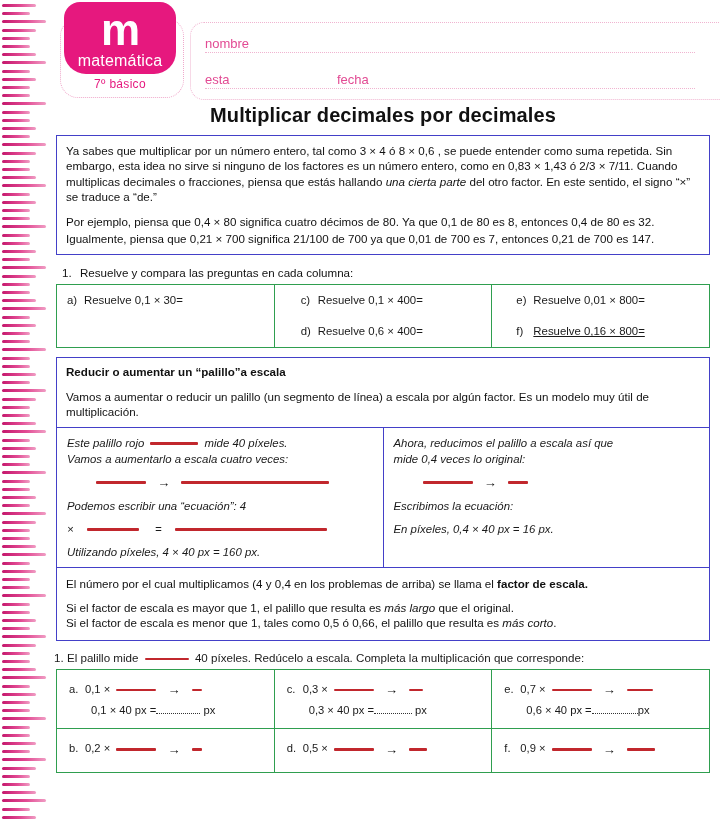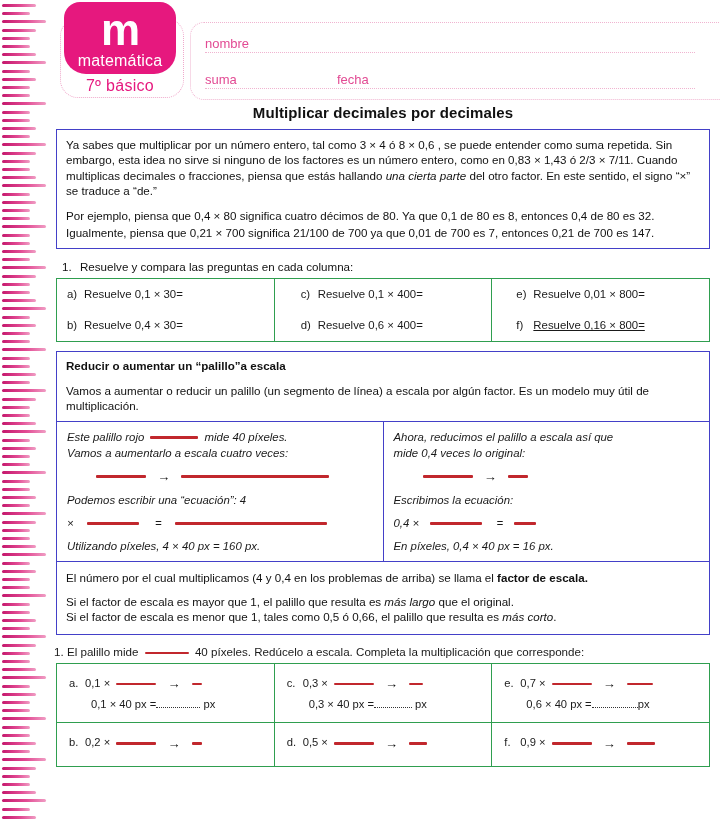--- a/index.html
+++ b/index.html
@@ -62,21 +62,21 @@
     letter-spacing: -1px;
   }
   .logo-word {
     color: #ffffff;
     font-size: 16px;
     line-height: 17px;
     letter-spacing: 0.2px;
   }
   .logo-grade {
     color: #e6187e;
-    font-size: 16px;
+    font-size: 12px;
     margin-top: 3px;
     letter-spacing: 0.3px;
   }
   .logo-dots {
     position: absolute;
     left: 0; top: 16px;
     width: 124px;
     height: 80px;
     border: 1px dotted #f0a9cb;
     border-radius: 18px;
@@ -113,21 +113,21 @@
 
   
   .page {
     position: absolute;
     left: 52px; top: 100px;
     width: 662px;
   }
 
   .title {
     text-align: center;
-    font-size: 15px;
+    font-size: 20px;
     font-weight: bold;
     color: #111111;
     margin: 4px 0 8px 0;
     letter-spacing: 0.1px;
   }
 
   .box-blue {
     border: 1.5px solid #4340c8;
     box-sizing: border-box;
     margin: 0 4px 0 4px;
@@ -353,21 +353,21 @@
     </div>
     <div class="logo-grade">7º básico</div>
   </div>
 
   <div class="fields">
     <div class="field-row" style="top:6px; width:490px;">
       <span class="field-label">nombre</span>
       <span class="field-line" style="left:0; width:490px;"></span>
     </div>
     <div class="field-row" style="top:42px; width:490px;">
-      <span class="field-label">suma</span>
+      <span class="field-label">esta</span>
       <span class="field-label" style="left:132px;">fecha</span>
       <span class="field-line" style="left:0; width:490px;"></span>
     </div>
   </div>
 </div>
 
 <div class="page">
 
   <div class="title">Multiplicar decimales por decimales</div>
 
@@ -377,21 +377,20 @@
     <p style="margin-top:-7px;">Igualmente, piensa que 0,21 × 700 significa 21/100 de 700 ya que 0,01 de 700 es 7, entonces 0,21 de 700 es 147.</p>
   </div>
 
   <div class="q-line">
     <span class="q-num">1.</span><span>Resuelve y compara las preguntas en cada columna:</span>
   </div>
 
   <div class="grid-green">
     <div class="gcol">
       <div class="gcell"><span class="lbl">a)</span><span>Resuelve 0,1 × 30=</span></div>
-      <div class="gcell"><span class="lbl">b)</span><span>Resuelve 0,4 × 30=</span></div>
     </div>
     <div class="gcol">
       <div class="gcell" style="padding-left:26px;"><span class="lbl">c)</span><span>Resuelve 0,1 × 400=</span></div>
       <div class="gcell" style="padding-left:26px;"><span class="lbl">d)</span><span>Resuelve 0,6 × 400=</span></div>
     </div>
     <div class="gcol">
       <div class="gcell" style="padding-left:24px;"><span class="lbl">e)</span><span>Resuelve 0,01 × 800=</span></div>
       <div class="gcell" style="padding-left:24px;text-decoration:underline;"><span class="lbl">f)</span><span>Resuelve 0,16 × 800=</span></div>
     </div>
   </div>
@@ -426,26 +425,20 @@
 
     <div class="scol">
       <p style="margin-bottom:0;">Ahora, reducimos el palillo a escala así que</p>
       <p>mide 0,4 veces lo original:</p>
       <p class="indent">
         <span class="seg" style="width:50px;"></span>
         <span class="arrow">→</span>
         <span class="seg" style="width:20px;"></span>
       </p>
       <p>Escribimos la ecuación:</p>
-      <p>
-        <span>0,4 ×</span>
-        <span class="seg" style="width:52px; margin-left:8px;"></span>
-        <span style="margin-left:8px;">=</span>
-        <span class="seg" style="width:22px; margin-left:8px;"></span>
-      </p>
       <p class="last">En píxeles, 0,4 × 40 px = 16 px.</p>
     </div>
   </div>
 
   <div class="box-blue" style="border-top:none; margin-top:0; padding:8px 9px 9px 9px;">
     <p><span>El número por el cual multiplicamos (4 y 0,4 en los problemas de arriba) se llama el </span><b>factor de escala.</b></p>
     <p style="margin-bottom:0;"><span>Si el factor de escala es mayor que 1, el palillo que resulta es </span><em>más largo</em><span> que el original.</span></p>
     <p style="margin-bottom:0;"><span>Si el factor de escala es menor que 1, tales como 0,5 ó 0,66, el palillo que resulta es </span><em>más corto</em><span>.</span></p>
   </div>
 

